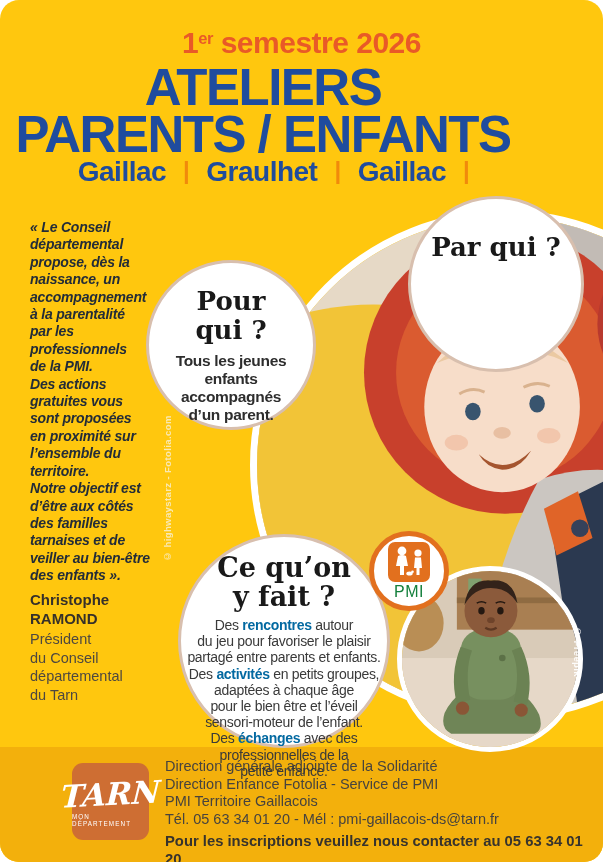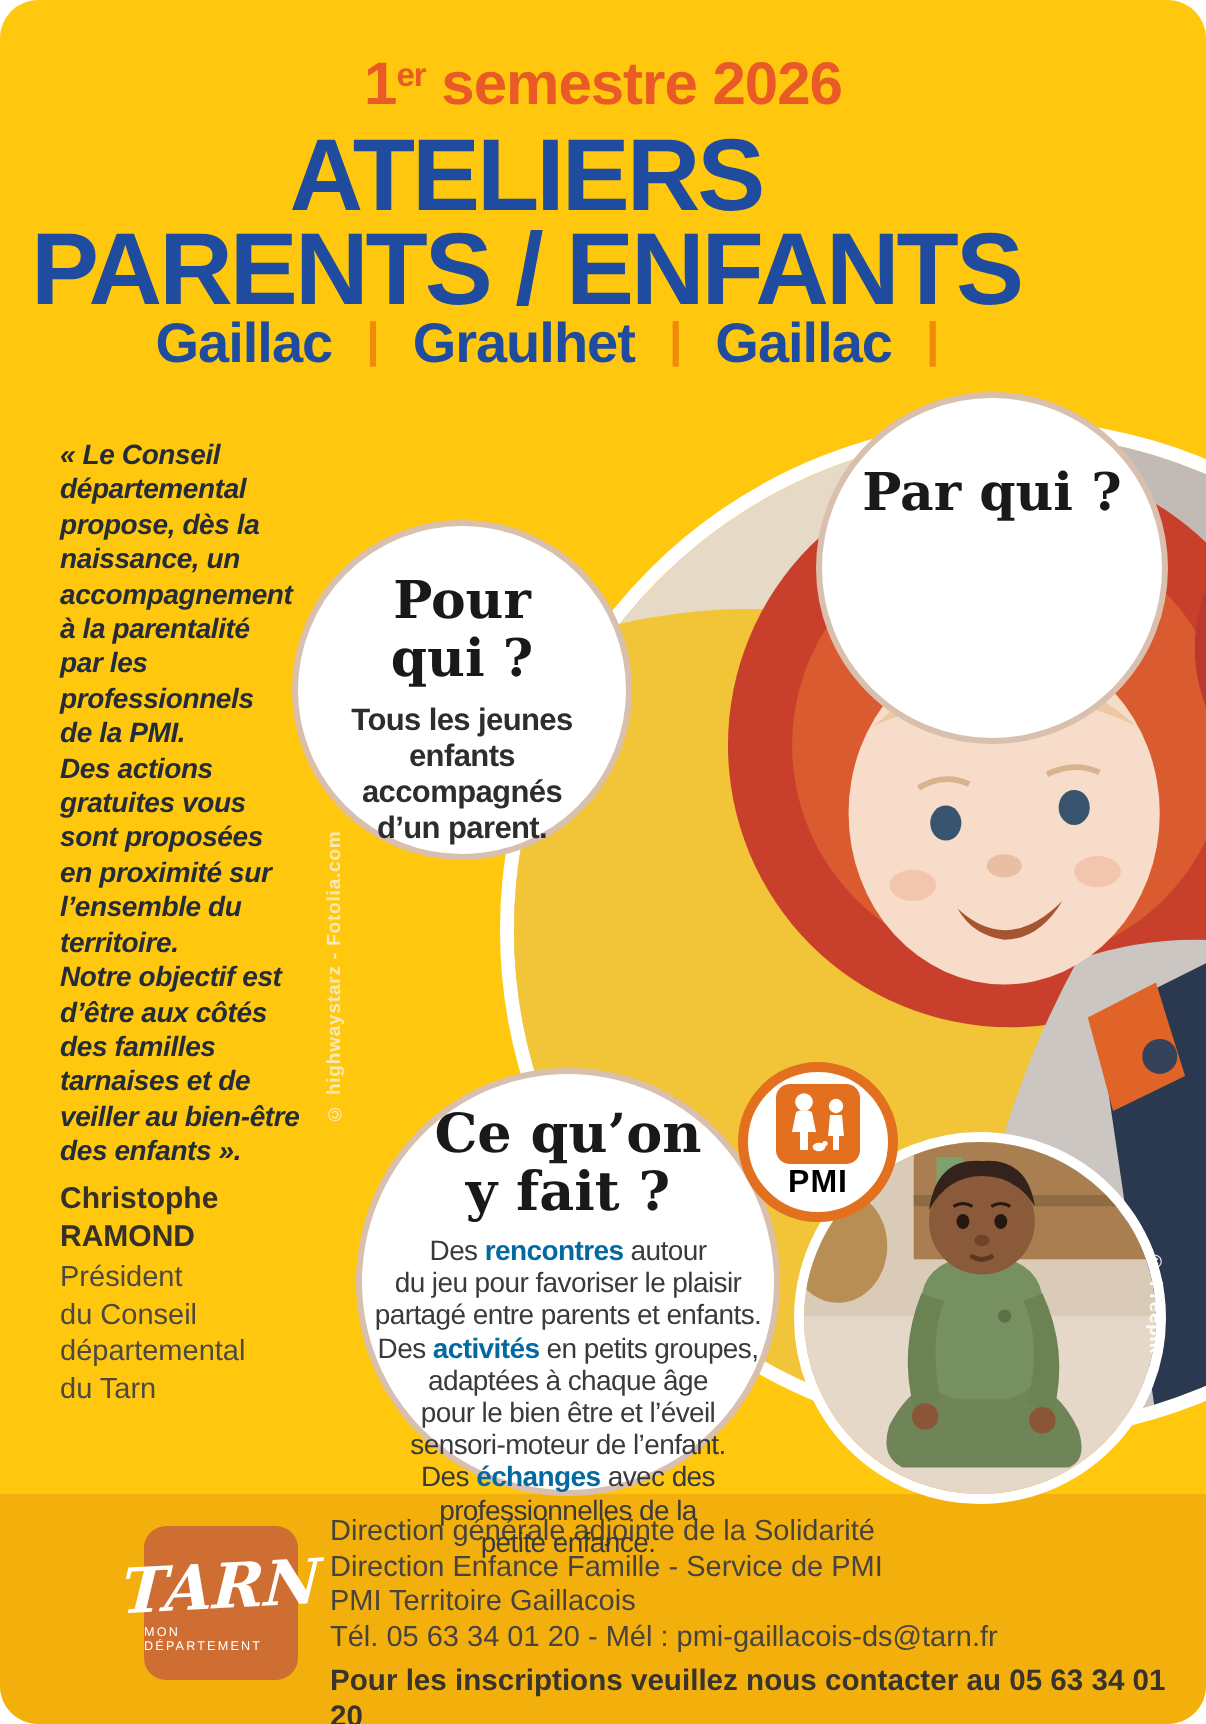--- a/index.html
+++ b/index.html
@@ -64,21 +64,21 @@
   .bubble-ce .body{font-size:14px;line-height:16.2px;margin-top:6px;color:#3A3A3A;letter-spacing:-.3px;}
   .bubble-ce .body strong{color:#0369a1;}
   
   .pmi-badge{
     position:absolute;left:369px;top:531px;width:80px;height:80px;border-radius:50%;
     background:#FFFFFF;border:5px solid #E2701E;box-sizing:border-box;z-index:6;
     display:flex;flex-direction:column;align-items:center;justify-content:center;
   }
   .pmi-badge .pictogram{width:42px;height:40px;background:#E2701E;border-radius:7px;
     display:flex;align-items:center;justify-content:center;}
-  .pmi-badge .pmi-label{color:#000000;font-weight:bold;font-size:16px;letter-spacing:.5px;margin-top:1px;}
+  .pmi-badge .pmi-label{color:#15803d;font-weight:normal;font-size:16px;letter-spacing:.5px;margin-top:1px;}
   
   .credit{position:absolute;font-size:9.5px;font-weight:bold;z-index:7;}
   .credit-left{
     left:162px;top:392px;height:170px;color:#F9E9B4;
     writing-mode:vertical-rl;transform:rotate(180deg);letter-spacing:.4px;
   }
   .credit-right{
     left:572px;top:626px;height:70px;color:rgba(255,255,255,.92);
     writing-mode:vertical-rl;letter-spacing:.4px;
   }
@@ -257,19 +257,19 @@
   <div class="credit credit-left">© highwaystarz - Fotolia.com</div>
   <div class="credit credit-right">© Freepik</div>
 
   <div class="tarn-logo">
     <div class="tarn-word">TARN</div>
     <div class="tarn-sub">MON DÉPARTEMENT</div>
   </div>
 
   <div class="footer-text">
     <div class="line">Direction générale adjointe de la Solidarité</div>
-    <div class="line">Direction Enfance Famille - Service de PMI</div>
+    <div class="line">Direction Enfance Fotolia - Service de PMI</div>
     <div class="line">PMI Territoire Gaillacois</div>
     <div class="line">Tél. 05 63 34 01 20 - Mél : pmi-gaillacois-ds@tarn.fr</div>
     <div class="footer-cta">Pour les inscriptions veuillez nous contacter au 05 63 34 01 20</div>
   </div>
 
 </div>
 
 </body></html>

